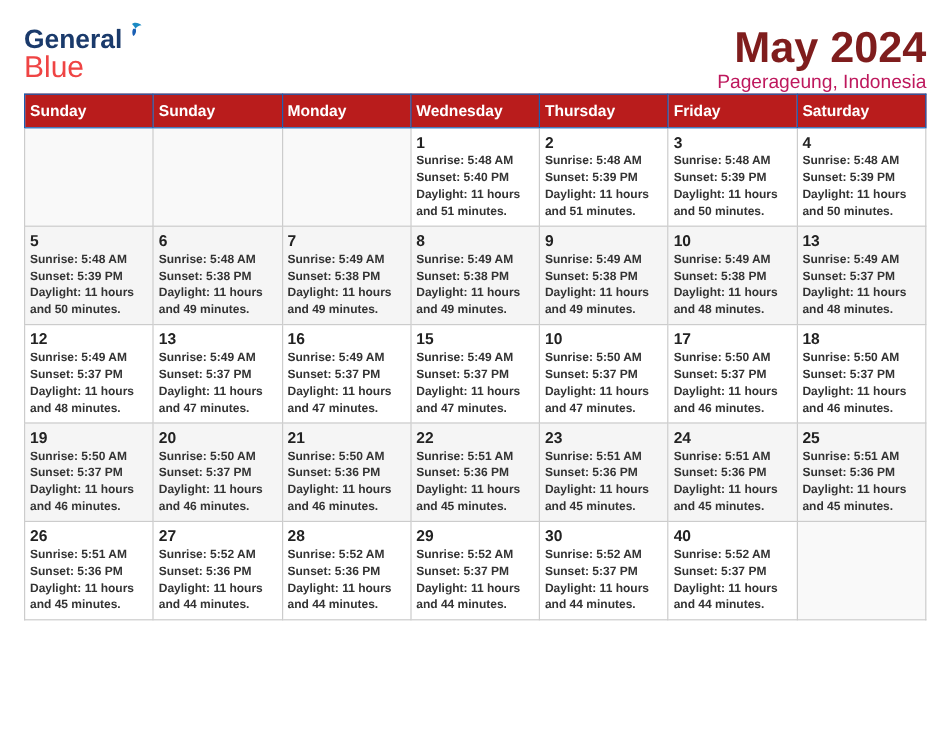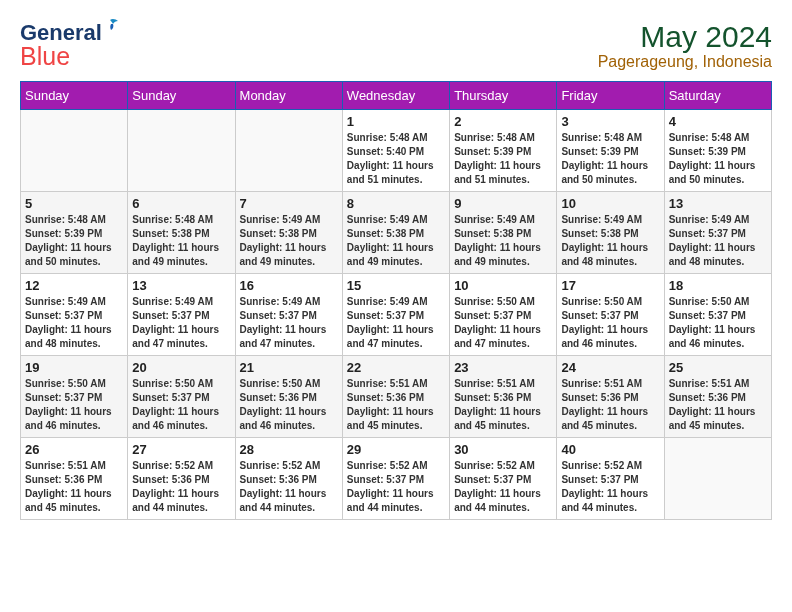--- a/index.html
+++ b/index.html
@@ -7,52 +7,51 @@
       font-family: Arial, sans-serif;
       background: #fff;
       width: 792px;
       min-height: 612px;
       padding: 20px;
     }
     .header {
       display: flex;
       justify-content: space-between;
       align-items: flex-start;
-      margin-bottom: 10px;
     }
     .logo {
       display: flex;
       flex-direction: column;
       align-items: flex-start;
     }
     .title-block {
       text-align: right;
     }
     .month-title {
-      font-size: 30px;
-      font-weight: normal;
-      color: #14532d;
+      font-size: 36px;
+      font-weight: bold;
+      color: #7f1d1d;
       line-height: 1.1;
     }
     .location {
       font-size: 16px;
-      color: #a16207;
+      color: #be185d;
     }
     .calendar {
       width: 100%;
       border-collapse: collapse;
       font-size: 11px;
     }
     .calendar th {
-      background-color: #a21caf;
+      background-color: #b91c1c;
       color: #fff;
       padding: 6px 4px;
       text-align: left;
       font-size: 13px;
-      font-weight: normal;
+      font-weight: bold;
       border: 1px solid #1a5fb4;
     }
     .calendar td {
       border: 1px solid #ccc;
       vertical-align: top;
       padding: 4px;
       width: calc(100% / 7);
       min-height: 80px;
       background: #fff;
     }

